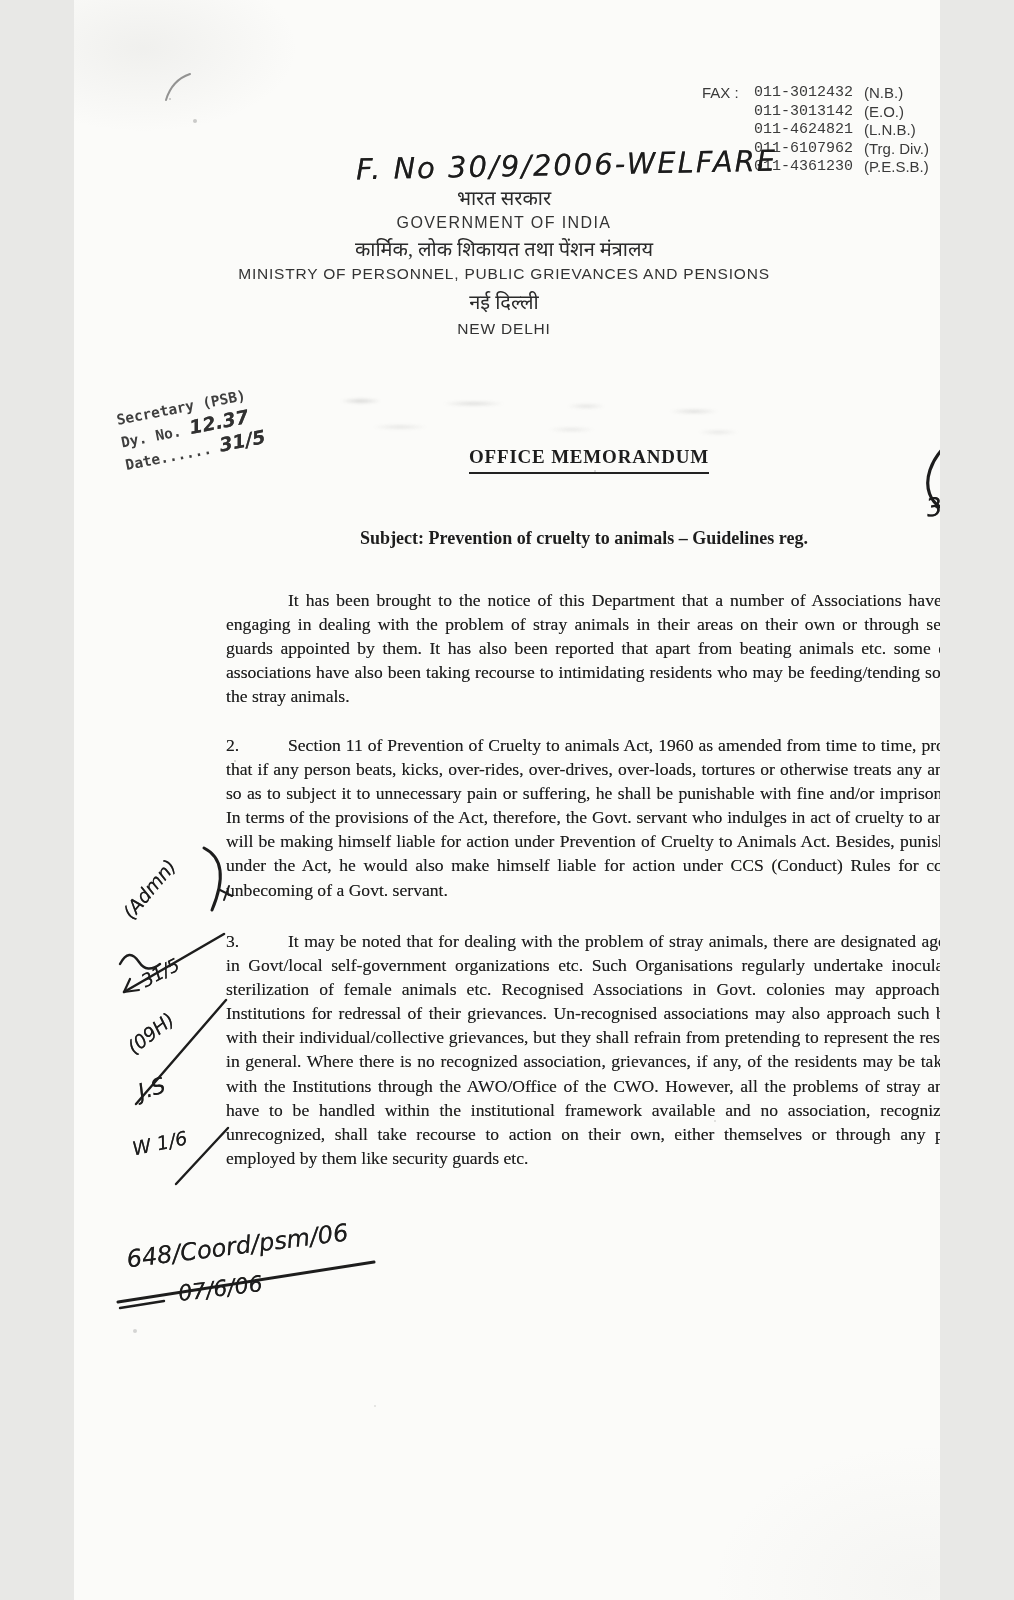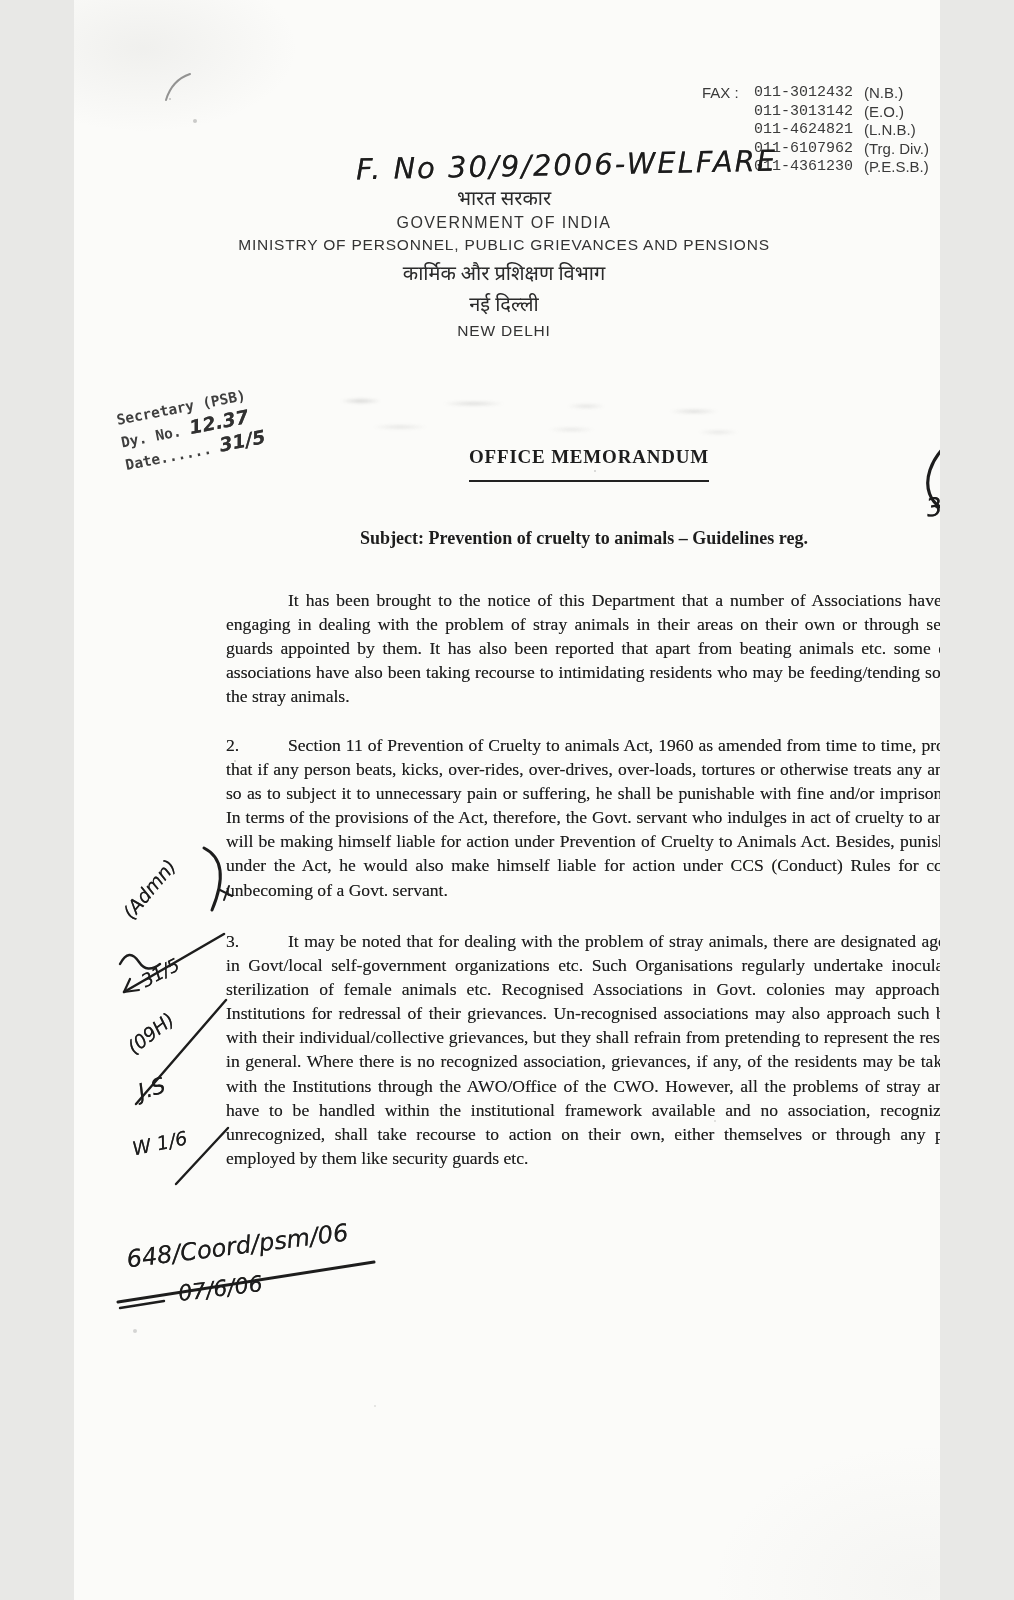--- a/index.html
+++ b/index.html
@@ -28,21 +28,21 @@
   .lh-en  { font-family:"Liberation Sans", sans-serif; font-size:16px; line-height:20px; letter-spacing:1.4px; color:#333; margin-top:2px; }
   .lh-en.small { font-size:15.5px; letter-spacing:0.8px; }
   .mt4{margin-top:4px;} .mt6{margin-top:6px;}
   
   .addr { position:absolute; right:134px; top:322px; text-align:right; font-size:17.5px; line-height:22.5px; color:#1f1f1f; }
   
   .stamp { position:absolute; left:46px; top:396px; transform:rotate(-11deg); font-family:"DejaVu Sans Mono", monospace; font-weight:bold; font-size:14.5px; line-height:21px; color:#2b2b2b; opacity:.9; white-space:nowrap; }
   .stamp .hv { font-size:19px; font-weight:bold; font-style:italic; font-family:"DejaVu Sans", sans-serif; }
   
   .om-wrap { position:absolute; left:150px; top:446px; width:730px; text-align:center; }
-  .om-title { display:inline-block; font-size:19px; font-weight:bold; letter-spacing:.8px; color:#1d1d1d; border-bottom:2.5px solid #222; padding-bottom:12px; }
+  .om-title { display:inline-block; font-size:19px; font-weight:bold; letter-spacing:.8px; color:#1d1d1d; border-bottom:2.5px solid #222; padding-bottom:4px; }
   
   .subject { position:absolute; left:150px; top:528px; width:720px; text-align:center; font-size:18px; font-weight:bold; color:#1d1d1d; }
   
   .para { position:absolute; left:152px; width:756px; margin:0; font-size:17.6px; line-height:24.1px; text-align:justify; color:#1e1e1e; text-shadow:0 0 .4px rgba(30,30,30,.55); }
   .para.p1 { top:588px; text-indent:62px; }
   .para.p2 { top:733px; }
   .para.p3 { top:929px; }
   .pnum { display:inline-block; width:62px; text-indent:0; }
   
   .mnote { position:absolute; white-space:nowrap; }
@@ -107,22 +107,22 @@
       <span class="fax-num">011-4361230</span>
       <span class="fax-office">(P.E.S.B.)</span>
     </div>
   </div>
 
   <div class="fno hand">F. No 30/9/2006-WELFARE</div>
 
   <div class="letterhead">
     <div class="lh-hi">भारत सरकार</div>
     <div class="lh-en">GOVERNMENT OF INDIA</div>
+    <div class="lh-hi mt4">कार्मिक, लोक शिकायत तथा पेंशन मंत्रालय</div>
     <div class="lh-en small">MINISTRY OF PERSONNEL, PUBLIC GRIEVANCES AND PENSIONS</div>
-    <div class="lh-hi mt6">कार्मिक और प्रशिक्षण विभाग</div>
     <div class="lh-hi mt6">नई दिल्ली</div>
     <div class="lh-en small mt4">NEW DELHI</div>
   </div>
 
 
   <div class="stamp">
     <div>Secretary (PSB)</div>
     <div>
       <span>Dy. No.</span>
       <span class="hv hand">12.37</span>

